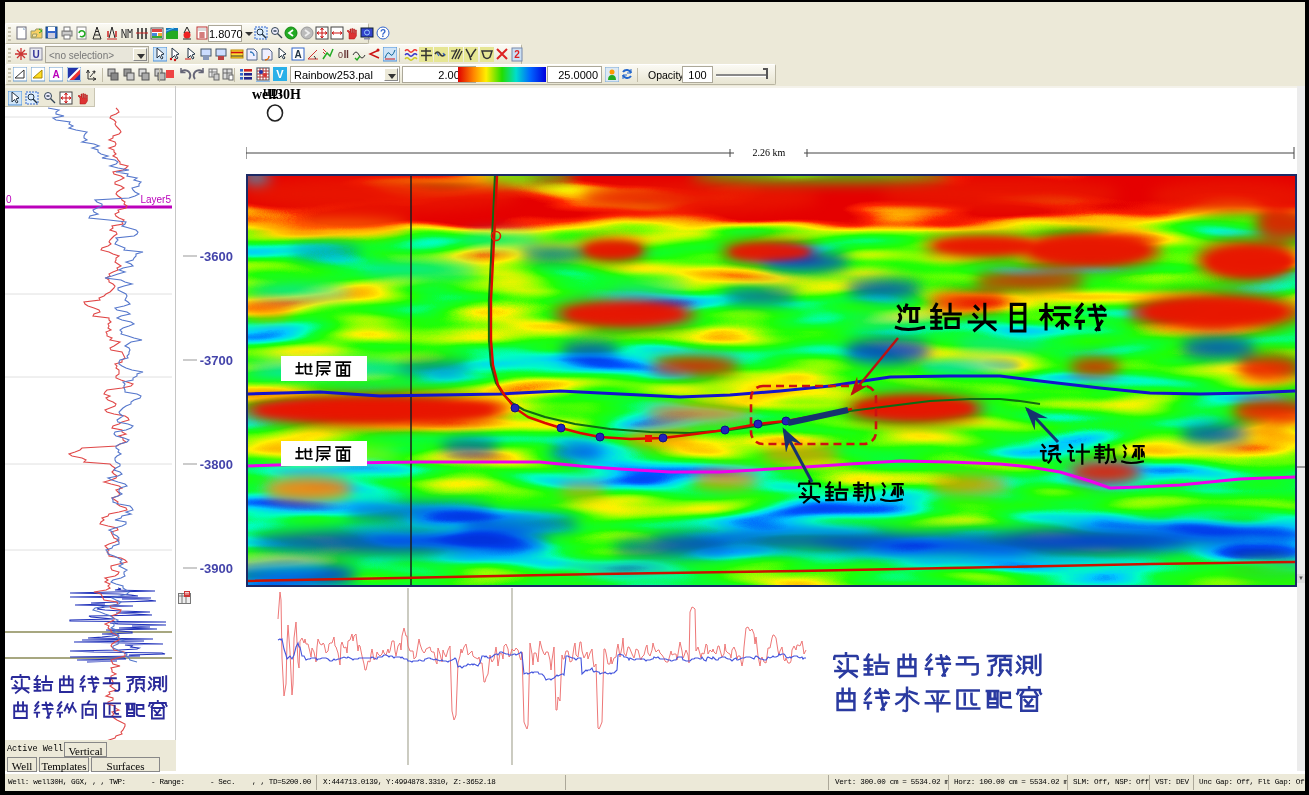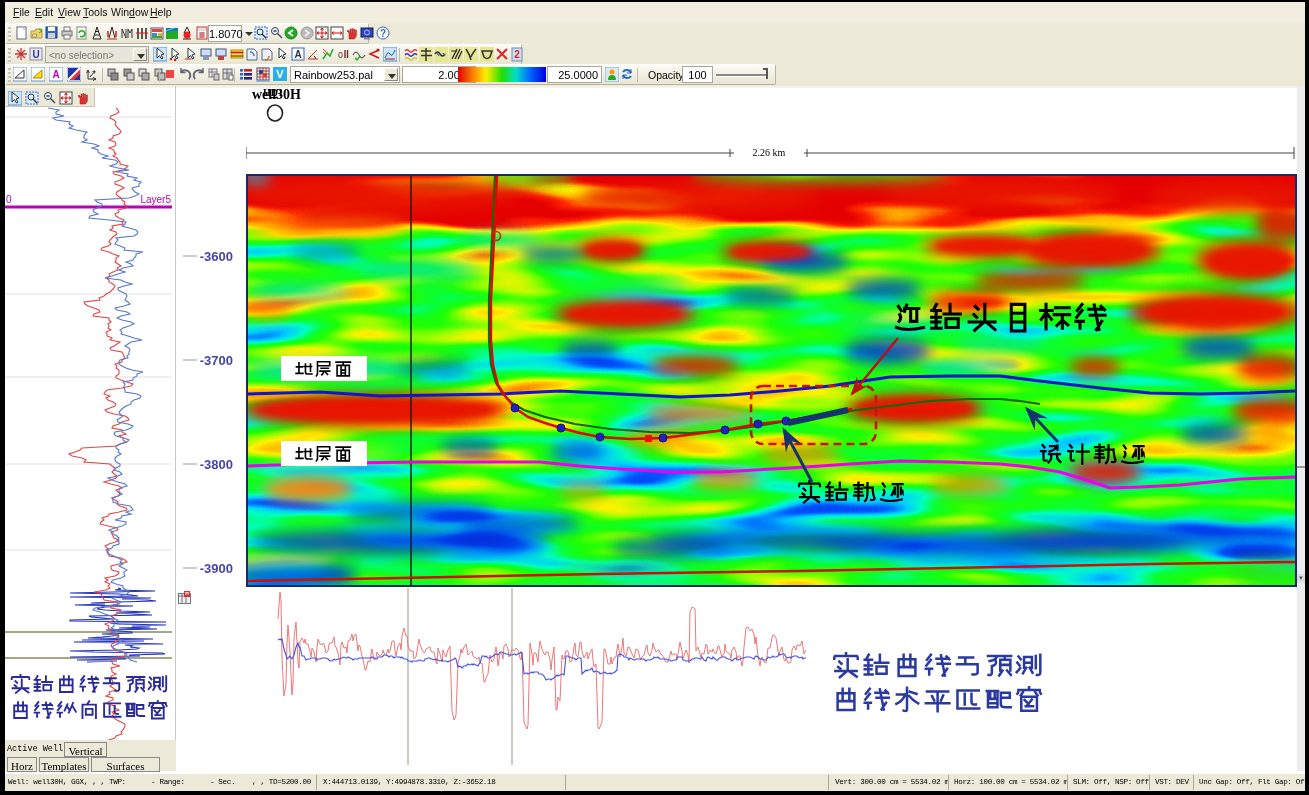--- a/index.html
+++ b/index.html
@@ -18,28 +18,20 @@
 .combo .da{position:absolute;right:1px;top:1px;width:14px;height:13px;background:#ece9d8;border:1px solid #fff;border-right-color:#888;border-bottom-color:#888}
 .combo .da:after{content:"";position:absolute;left:3px;top:5px;border:4px solid transparent;border-top:5px solid #333}
 #statusbar{position:absolute;left:5px;top:773px;width:1300px;height:17px;background:#ece9d8;border-top:1px solid #fff;font-family:"Liberation Mono",monospace;font-size:7.6px;letter-spacing:-0.35px;color:#000}
 #statusbar div{position:absolute;top:4px;white-space:pre}
 .sdiv{position:absolute;top:1px;width:1px;height:15px;background:#aca899}
 .tab{position:absolute;height:15px;border:1px solid #888;background:#ece9d8;font-family:Liberation Serif, serif;font-size:11px;text-align:center;padding-top:2px;color:#000}
 </style></head><body>
 <div id="page">
 
 <div id="app">
-<div id="menubar">
-<span style="left:8px"><u>F</u>ile</span>
-        <span style="left:30px"><u>E</u>dit</span>
-<span style="left:53px"><u>V</u>iew</span>
-        <span style="left:78px"><u>T</u>ools</span>
-<span style="left:106px">Win<u>d</u>ow</span>
-        <span style="left:145px"><u>H</u>elp</span>
-</div>
 <div class="tbrow" style="top:21px;width:364px">
         <div class="grip"></div>
 <span class="ic" style="left:9px;margin-top:0px">
           <svg width="14" height="15" viewBox="0 0 14 15">
             <rect x="2" y="1" width="9" height="12" fill="#fff" stroke="#667"></rect>
             <path d="M8 1 L11 4 L8 4 Z" fill="#bcd"></path>
           </svg>
         </span>
 <span class="ic" style="left:24px;margin-top:0px">
           <svg width="14" height="15" viewBox="0 0 14 15">
@@ -812,21 +804,21 @@
         <use href="#gpei" x="152.6" y="0" width="28" height="28"></use>
         <use href="#gchuang" x="183.1" y="0" width="28" height="28"></use>
       </svg>
 </div>
 <div class="abs" style="left:1297px;top:86px;width:8px;height:685px;background:#ececec"></div>
 <div class="abs" style="left:1297px;top:466px;width:8px;height:2px;background:#999"></div>
 <div class="abs" style="left:1297px;top:574px;width:8px;height:9px;background:#ddd;font-size:6px;color:#555;text-align:center;line-height:9px">▼</div>
 <div class="abs" style="left:5px;top:740px;width:171px;height:31px;background:#ece9d8"></div>
 <div class="abs" style="left:7px;top:744px;font-family:'Liberation Mono',monospace;font-size:8.5px;color:#000">Active Well</div>
 <div class="tab" style="left:64px;top:742px;width:43px">Vertical</div>
-<div class="tab" style="left:7px;top:757px;width:30px">Horz</div>
+<div class="tab" style="left:7px;top:757px;width:30px">Well</div>
 <div class="tab" style="left:39px;top:757px;width:50px">Templates</div>
 <div class="tab" style="left:91px;top:757px;width:69px">Surfaces</div>
 <div id="statusbar">
 <div style="left:3px">Well: well30H, GGX, , , TWP:      - Range:      - Sec.    , , TD=5200.00</div>
 <span class="sdiv" style="left:311px"></span>
 <div style="left:318px">X:444713.0139, Y:4994878.3310, Z:-3652.18</div>
 <span class="sdiv" style="left:560px"></span>
 <span class="sdiv" style="left:823px"></span>
 <div style="left:830px">Vert: 300.00 cm = 5534.02 m</div>
 <span class="sdiv" style="left:943px"></span>

